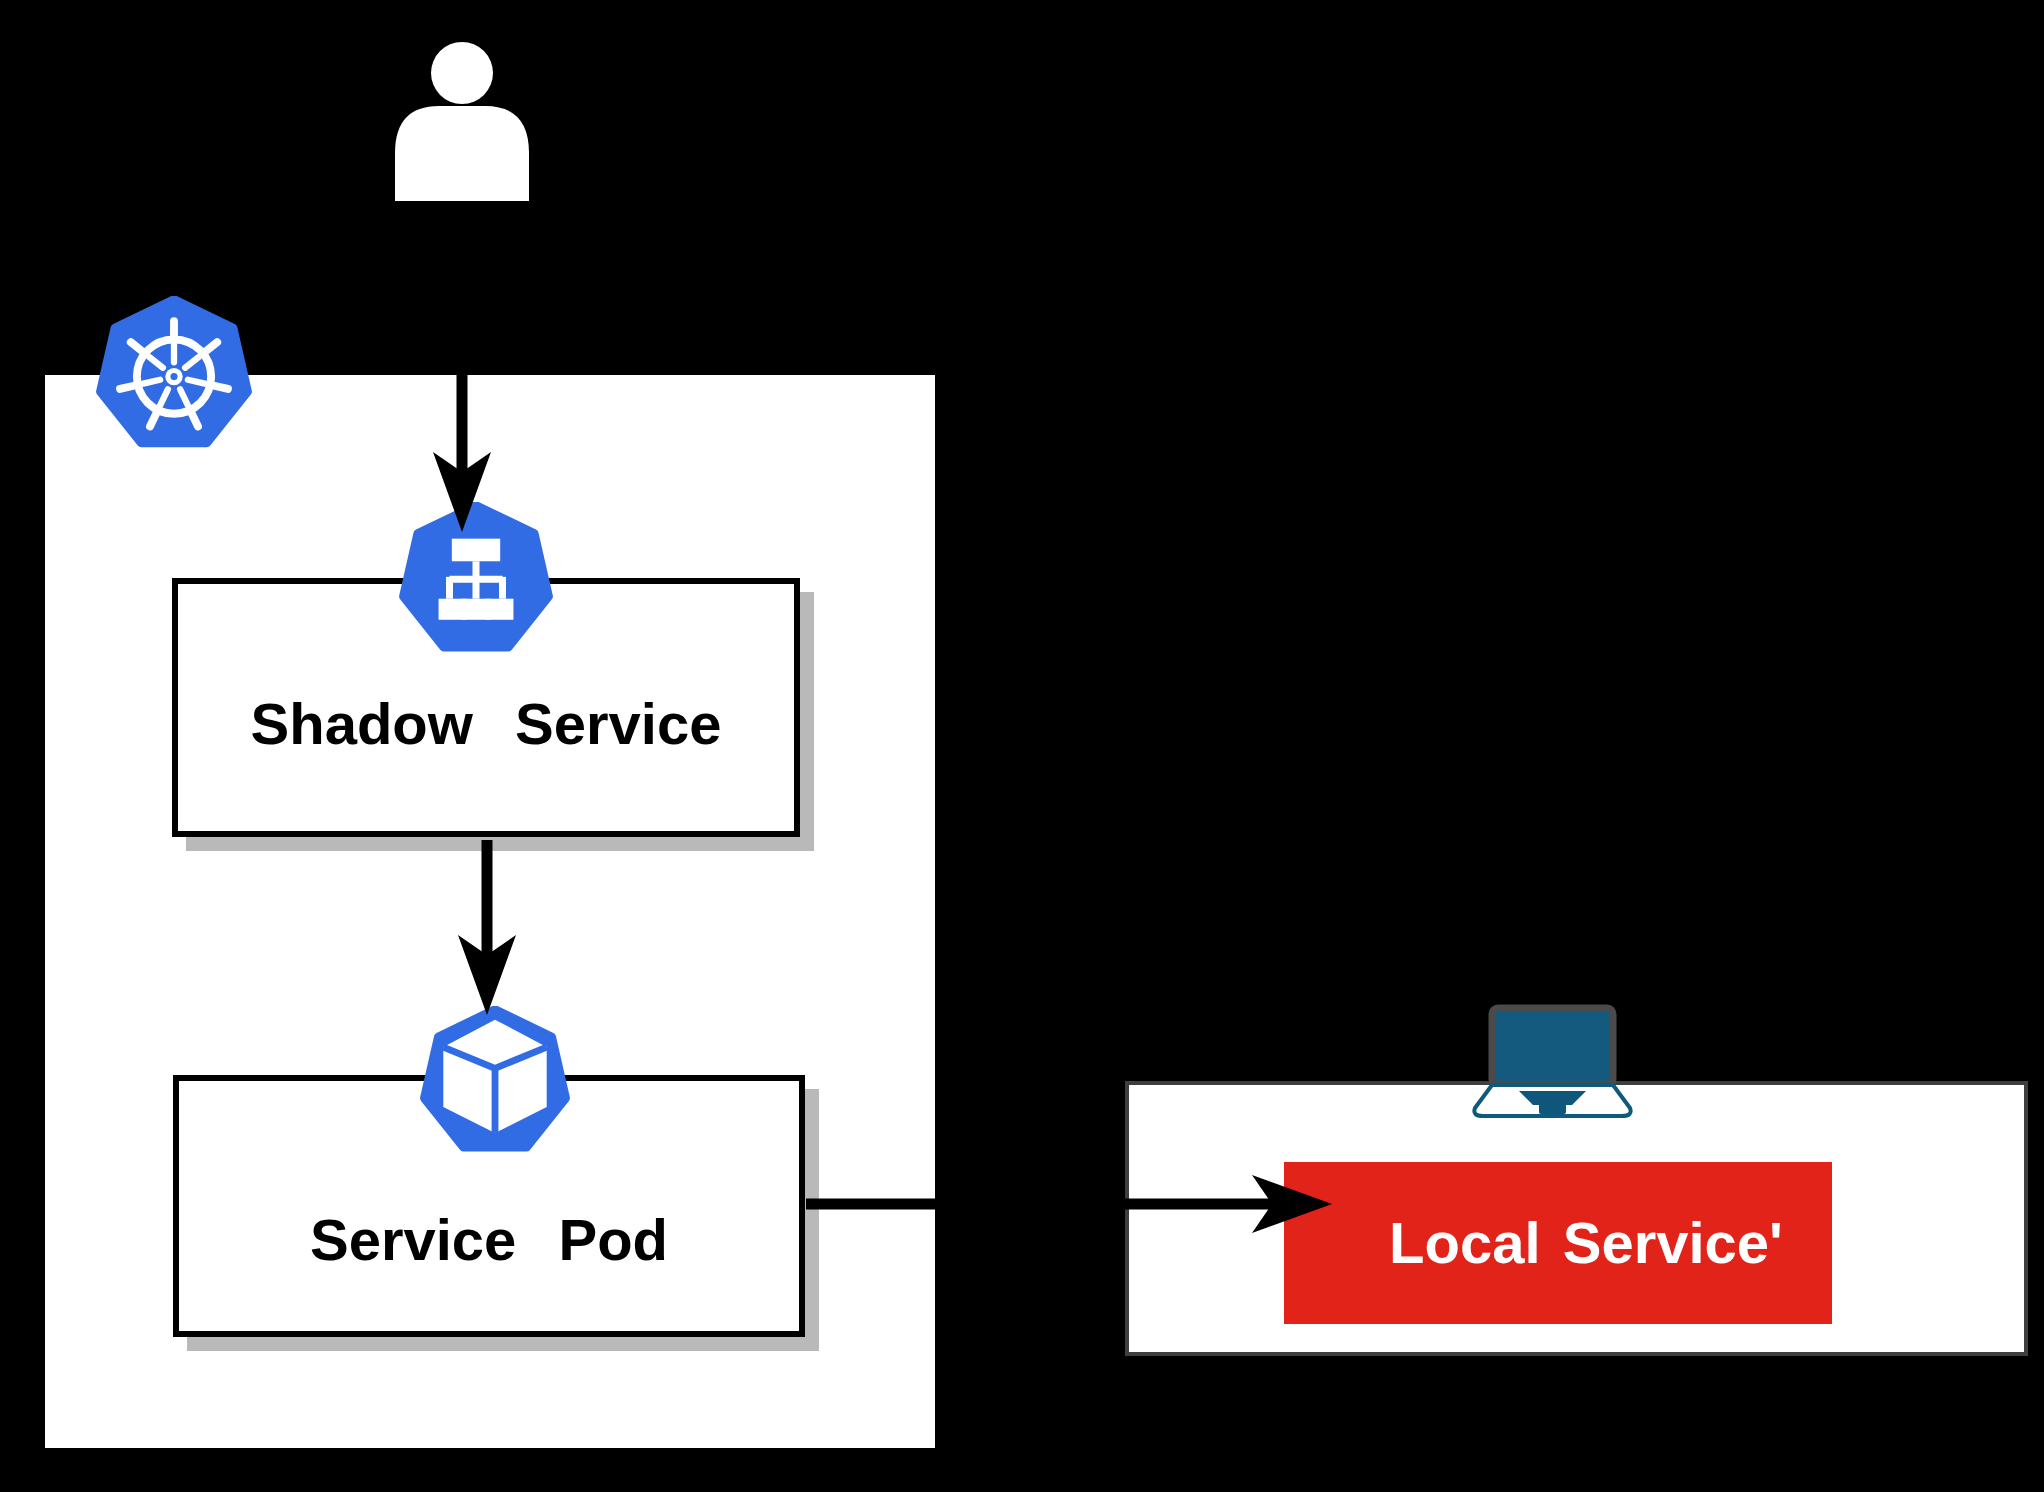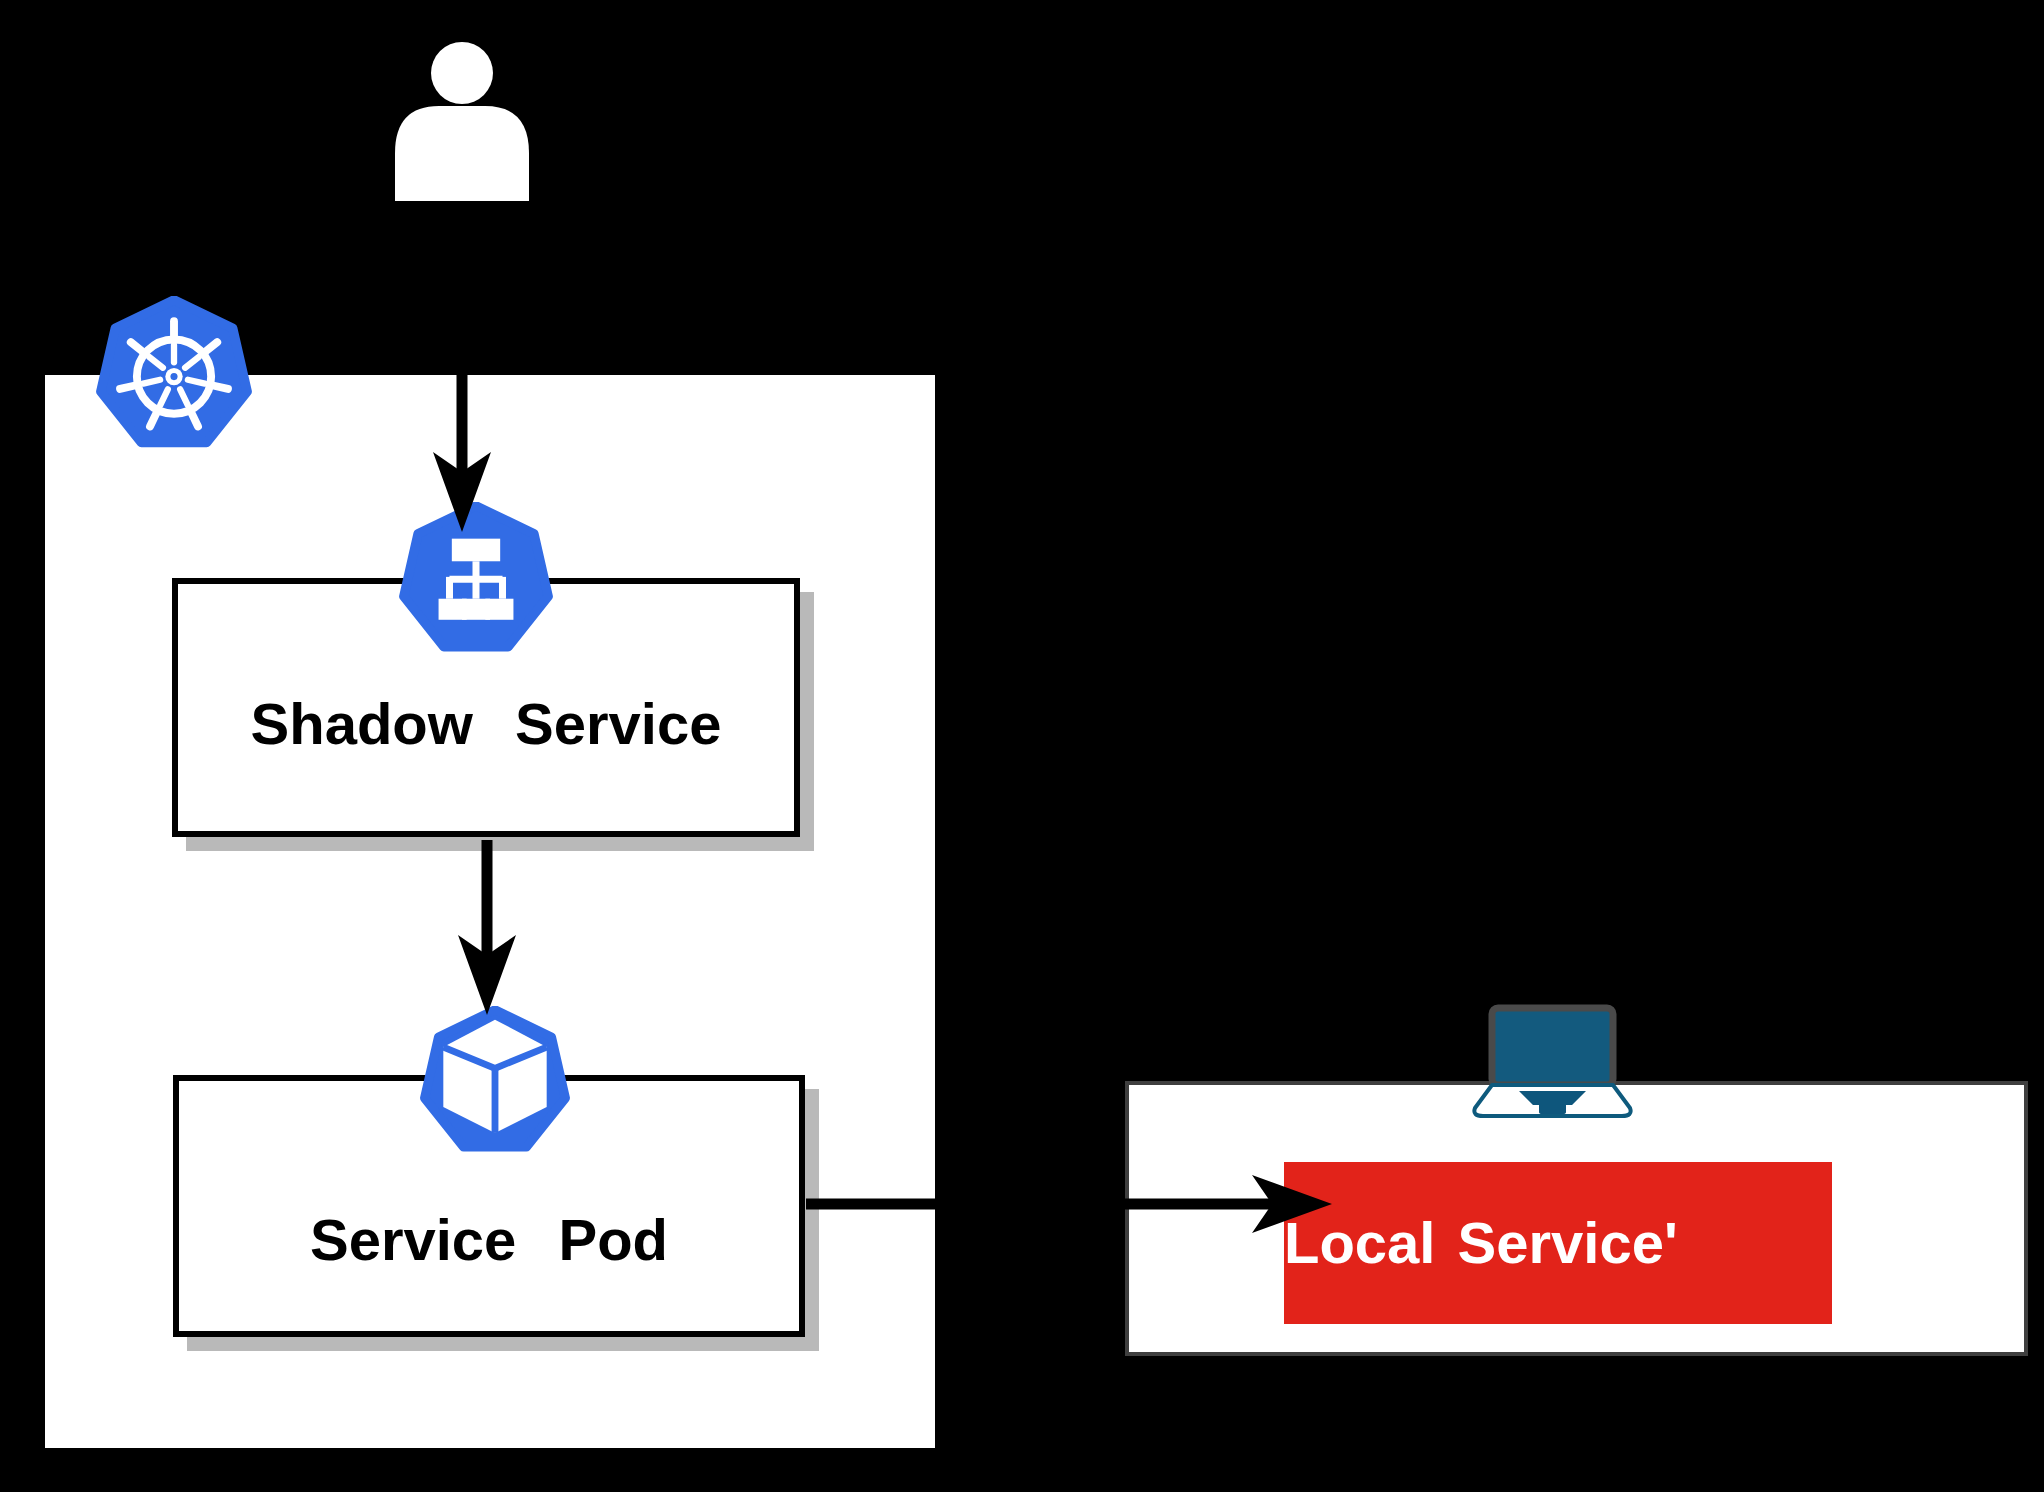--- a/index.html
+++ b/index.html
@@ -34,23 +34,23 @@
   
   .node-label{
     color:#000;font-size:58px;font-weight:700;
     text-align:center;white-space:nowrap;
     word-spacing:26px;
     line-height:68px;
   }
   .svc-label{left:172px;top:690px;width:628px;}
   .pod-label{left:173px;top:1206px;width:632px;}
   .red-label{
-    left:1284px;top:1210px;width:548px;
+    left:1312px;top:1210px;width:548px;
     color:#ffffff;font-size:58px;font-weight:700;
-    white-space:nowrap;line-height:66px;
+    text-align:center;white-space:nowrap;line-height:66px;
     word-spacing:6px;
   }
   .icon{pointer-events:none;}
   .arrow-layer{left:0;top:0;pointer-events:none;}
 </style>
 </head>
 <body>
 
 <div class="canvas">
 

